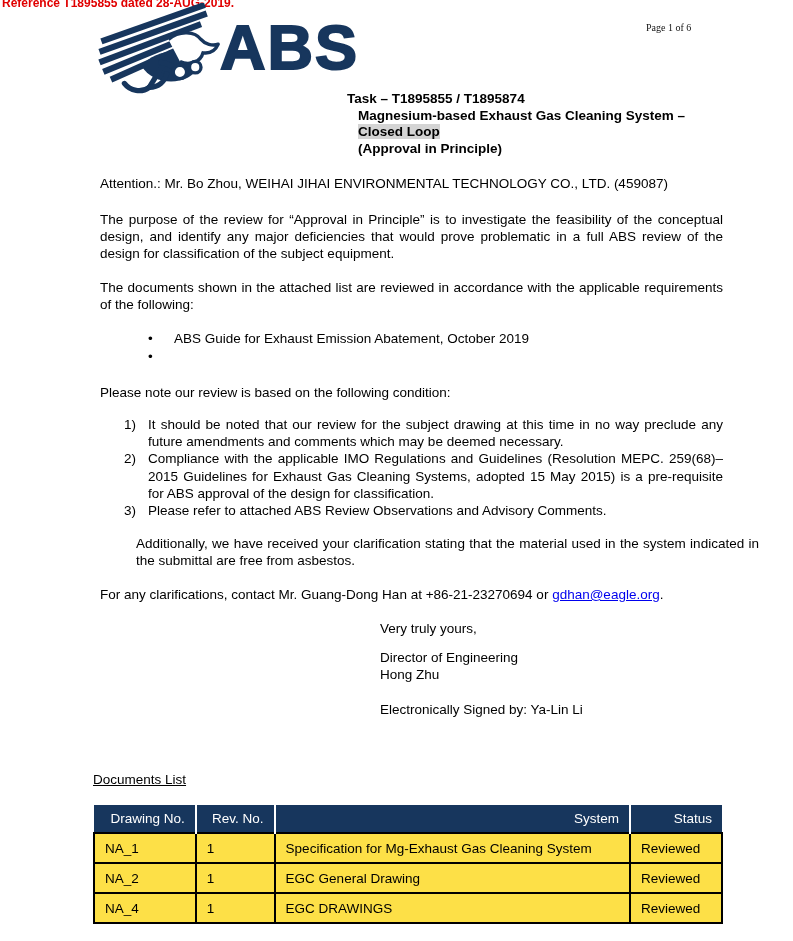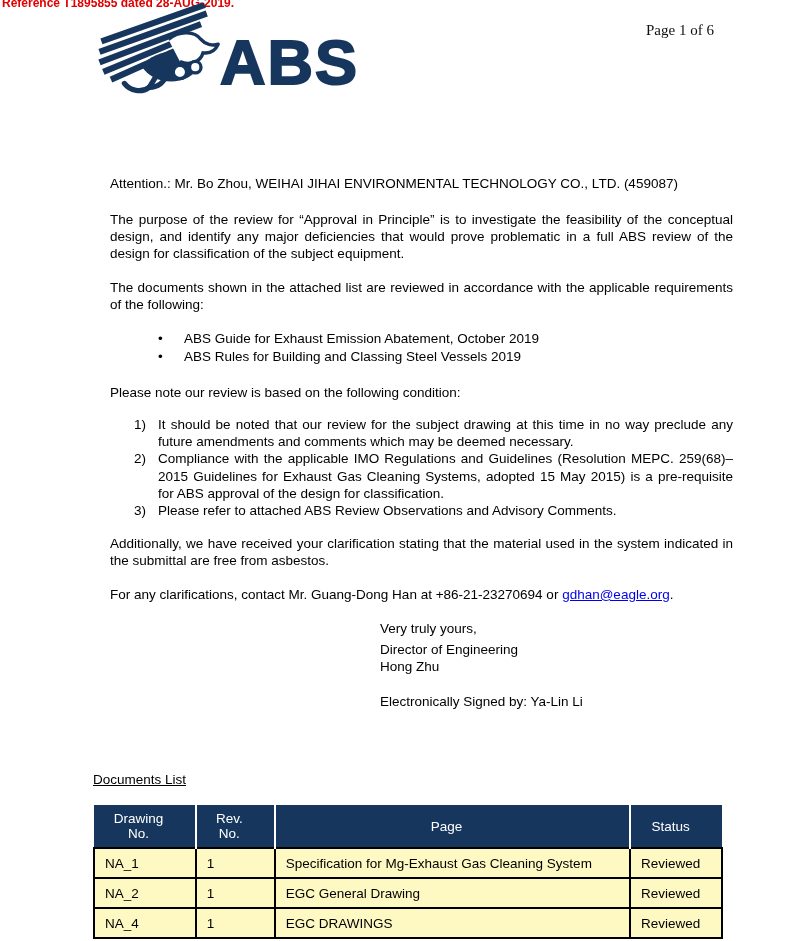--- a/index.html
+++ b/index.html
@@ -20,77 +20,77 @@
     position: absolute;
     top: -4px;
     left: 2px;
     color: #e00000;
     font-weight: bold;
     font-size: 12px;
     white-space: nowrap;
   }
 
   
-  .logo { position: absolute; left: 88px; top: 0; display: flex; align-items: flex-end; }
+  .logo { position: absolute; left: 88px; top: 0; display: flex; align-items: flex-start; }
   .eagle { margin-top: 3px; }
   .abs-text {
     margin-left: -26px;
     margin-top: 16px;
     font-size: 63px;
     font-weight: bold;
     line-height: 1;
     letter-spacing: 2px;
     color: #17365d;
     -webkit-text-stroke: 2px #17365d;
   }
 
   .page-number {
     position: absolute;
     left: 646px;
     top: 22px;
     font-family: "Liberation Serif", serif;
-    font-size: 15px;
+    font-size: 10px;
     color: #111;
   }
 
   
   .task-block {
     position: absolute;
     left: 347px;
     top: 91px;
     font-weight: bold;
     font-size: 13.5px;
     line-height: 16.5px;
   }
   .task-block .indent { padding-left: 11px; }
   .hl { background: #d4d4d4; }
 
   
   .blk {
     position: absolute;
-    left: 110px;
+    left: 100px;
     width: 623px;
     line-height: 17.2px;
   }
   .just { text-align: justify; }
   .nowrap { white-space: nowrap; }
 
   .bullet-row { display: flex; padding-left: 48px; line-height: 17.5px; }
   .bullet-glyph { width: 26px; text-align: left; }
 
   .num-row { display: flex; }
   .num-row { padding-left: 24px; }
   .num-glyph { width: 24px; flex: 0 0 24px; }
   .num-text { flex: 1; text-align: justify; }
 
   .link { color: #0000ee; text-decoration: underline; cursor: pointer; }
 
   
   .signature { position: absolute; left: 380px; top: 620px; line-height: 17.2px; }
-  .signature .closing { margin-bottom: 4px; }
+  .signature .closing { margin-bottom: 12px; }
   .signature .esign { margin-top: 17px; text-align: right; }
 
   
   .doclist-heading {
     position: absolute;
     left: 93px;
     top: 772px;
     text-decoration: underline;
   }
   table.docs {
@@ -98,31 +98,31 @@
     left: 93px;
     top: 805px;
     width: 630px;
     border-collapse: collapse;
     font-size: 13.5px;
   }
   table.docs th {
     background: #17365d;
     color: #fff;
     font-weight: normal;
-    text-align: center;
-    padding: 6px 22px 6px 10px;
+    text-align: right;
+    padding: 6px 10px 6px 10px;
     border-left: 2px solid #fff;
     height: 14px;
   }
   table.docs th:first-child { border-left: none; }
   table.docs td {
     border: 2px solid #000;
     padding: 5px 10px;
     height: 30px;
-    background: #fef9c3;
+    background: #fde047;
   }
 </style>
 </head>
 <body>
 
 <div class="page">
 
   <div class="ref-line">Reference T1895855 dated 28-AUG-2019.</div>
 
   <div class="logo">
@@ -143,56 +143,61 @@
         <path d="M64,88 c10,0 16,-6 18,-14"></path>
       </g>
       <circle cx="96" cy="72" r="7" fill="#fff" stroke="#17365d" stroke-width="3.5"></circle>
       <circle cx="112" cy="67" r="6" fill="#fff" stroke="#17365d" stroke-width="3.5"></circle>
     </svg>
     <div class="abs-text">ABS</div>
   </div>
 
   <div class="page-number">Page 1 of 6</div>
 
+  <div class="task-block">
+    <div>Task – T1895855 / T1895874</div>
+    <div class="indent">Magnesium-based Exhaust Gas Cleaning System –</div>
+    <div class="indent"><span class="hl">Closed Loop</span></div>
+    <div class="indent">(Approval in Principle)</div>
+  </div>
 
   <div class="blk nowrap" style="top:175px; width:auto;">Attention.: Mr. Bo Zhou, WEIHAI JIHAI ENVIRONMENTAL TECHNOLOGY CO., LTD. (459087)</div>
 
   <div class="blk just" style="top:279px;">The documents shown in the attached list are reviewed in accordance with the applicable requirements of the following:</div>
 
   <div class="blk just" style="top:211px;">The purpose of the review for “Approval in Principle” is to investigate the feasibility of the conceptual design, and identify any major deficiencies that would prove problematic in a full ABS review of the design for classification of the subject equipment.</div>
 
   <div class="blk" style="top:330px;">
     <div class="bullet-row">
       <span class="bullet-glyph">•</span>
       <span>ABS Guide for Exhaust Emission Abatement, October 2019</span>
     </div>
     <div class="bullet-row">
       <span class="bullet-glyph">•</span>
-      <span>ABS Rules for Building and Classing Steel Vessels 2019</span>
     </div>
   </div>
 
   <div class="blk" style="top:384px;">Please note our review is based on the following condition:</div>
 
   <div class="blk" style="top:416px;">
     <div class="num-row">
       <span class="num-glyph">1)</span>
       <span class="num-text">It should be noted that our review for the subject drawing at this time in no way preclude any future amendments and comments which may be deemed necessary.</span>
     </div>
     <div class="num-row">
       <span class="num-glyph">2)</span>
       <span class="num-text">Compliance with the applicable IMO Regulations and Guidelines (Resolution MEPC. 259(68)– 2015 Guidelines for Exhaust Gas Cleaning Systems, adopted 15 May 2015) is a pre-requisite for ABS approval of the design for classification.</span>
     </div>
     <div class="num-row">
       <span class="num-glyph">3)</span>
       <span class="num-text">Please refer to attached ABS Review Observations and Advisory Comments.</span>
     </div>
   </div>
 
-  <div class="blk just" style="top:535px;">Additionally, we have received your clarification stating that the material used in the system indicated in the submittal are free from asbestos.</div>
+  <div class="blk just" style="top:535px;margin-left:36px;">Additionally, we have received your clarification stating that the material used in the system indicated in the submittal are free from asbestos.</div>
 
   <div class="blk" style="top:586px;"><span>For any clarifications, contact Mr. Guang-Dong Han at +86-21-23270694 or </span><a class="link">gdhan@eagle.org</a><span>.</span></div>
 
   <div class="signature">
     <div class="closing">Very truly yours,</div>
     <div>Director of Engineering</div>
     <div>Hong Zhu</div>
     <div class="esign">Electronically Signed by: Ya-Lin Li</div>
   </div>
 
@@ -202,21 +207,21 @@
     <colgroup>
       <col style="width:102px">
         <col style="width:79px">
         <col style="width:357px">
         <col style="width:92px">
     </colgroup>
     <thead>
       <tr>
         <th>Drawing No.</th>
         <th>Rev. No.</th>
-        <th>Page</th>
+        <th>System</th>
         <th>Status</th>
       </tr>
     </thead>
     <tbody>
       <tr>
         <td>NA_1</td>
         <td>1</td>
         <td>Specification for Mg-Exhaust Gas Cleaning System</td>
         <td>Reviewed</td>
       </tr>

